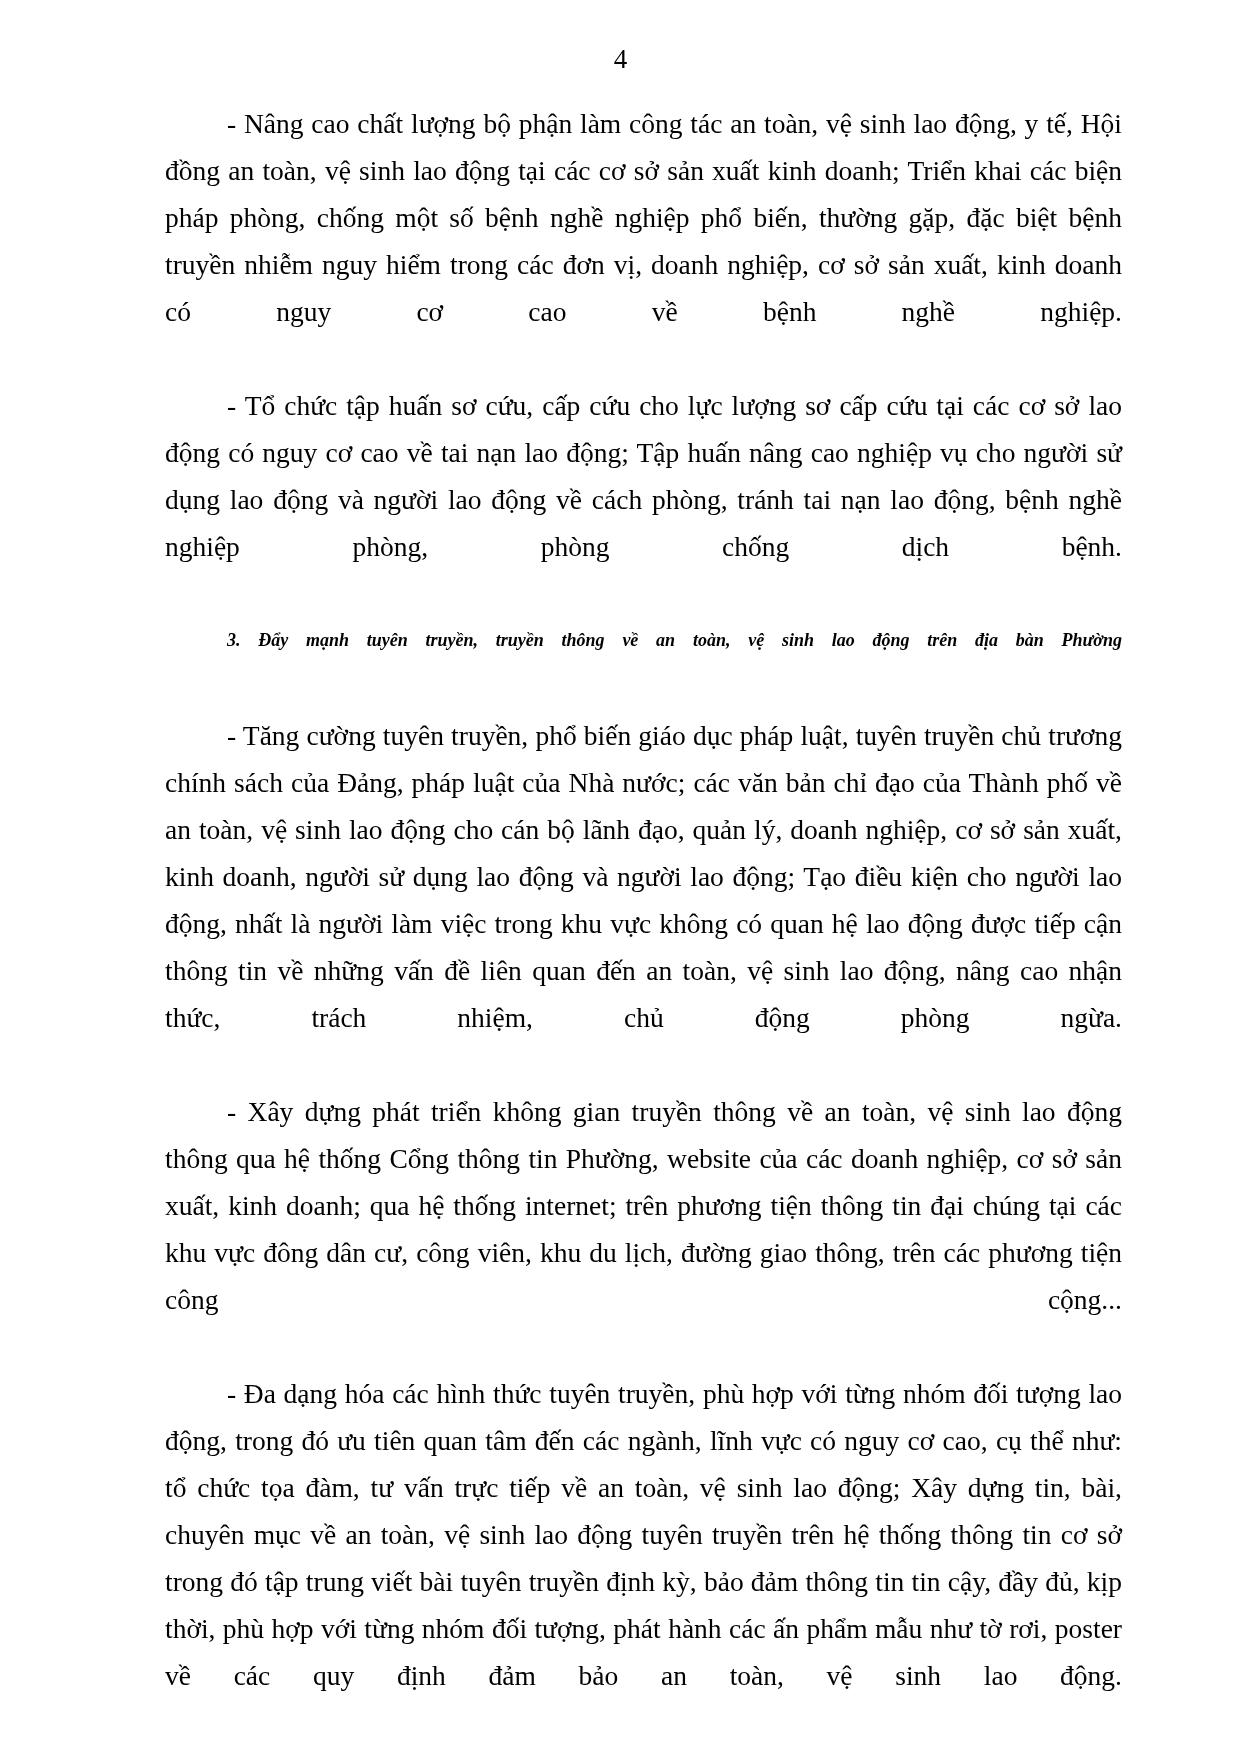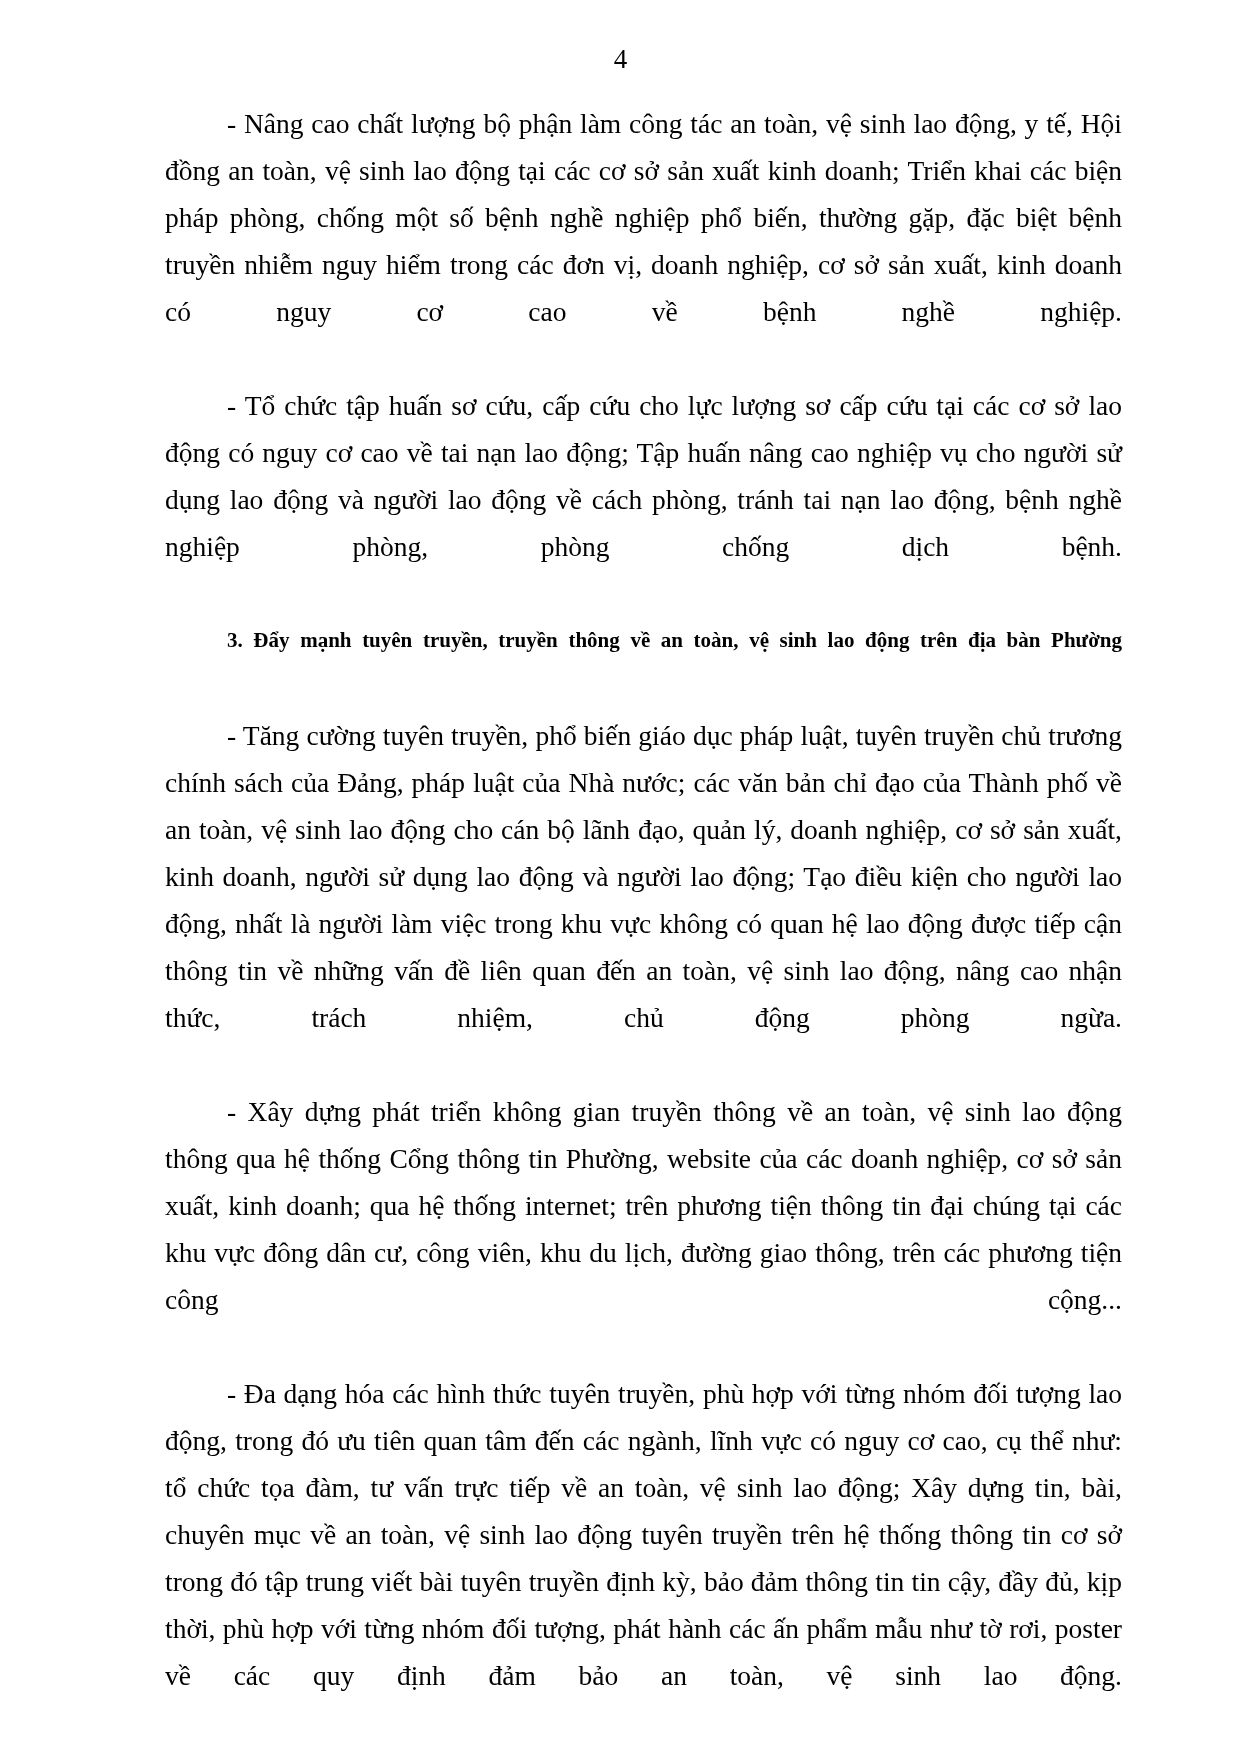--- a/index.html
+++ b/index.html
@@ -53,25 +53,26 @@
 
   
   p.para::after {
     content: "";
     display: inline-block;
     width: 100%;
   }
 
   p.heading {
     margin: 0;
-    font-size: 21px;
+    font-size: 18px;
     line-height: 47.5px;
     font-weight: bold;
     text-align: justify;
     text-indent: 62px;
+    font-style: italic;
   }
   p.heading::after {
     content: "";
     display: inline-block;
     width: 100%;
   }
 </style>
 </head>
 <body>
 

